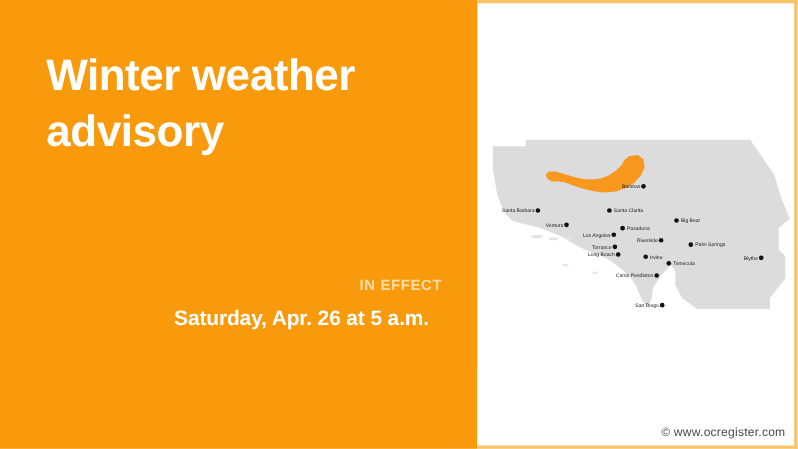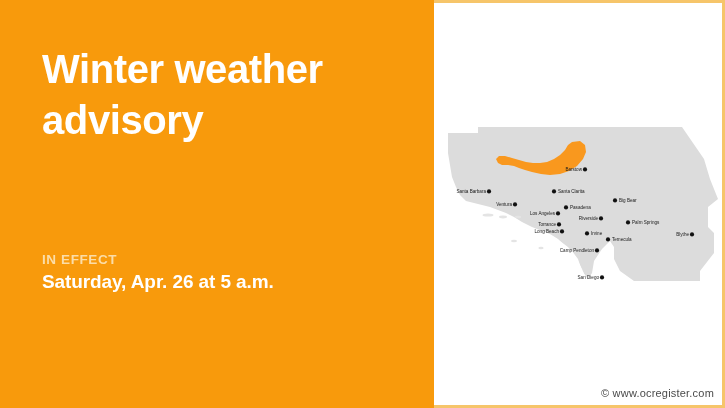--- a/index.html
+++ b/index.html
@@ -43,41 +43,42 @@
     line-height: 1.28;
     font-weight: 700;
     color: #FFFFFF;
     letter-spacing: -0.4px;
   }
 
   .meta-block {
     position: absolute;
     left: 42px;
     width: 360px;
+    text-align: right;
   }
   .meta-in-effect { top: 252px; }
   .meta-expires   { top: 318px; }
 
   .meta-label {
     display: block;
     font-family: "Liberation Sans", sans-serif;
     font-size: 13.5px;
     font-weight: 700;
     letter-spacing: 0.6px;
     color: #FBDDA8;
     margin: 0 0 4px 0;
   }
   .meta-value {
     display: block;
     font-family: "Liberation Sans", sans-serif;
     font-size: 19px;
     font-weight: 700;
     color: #FFFFFF;
     letter-spacing: -0.1px;
-    margin: 0;
+    margin: 12px;
   }
 
   
   .right-panel {
     position: relative;
     width: 291px;
     height: 408px;
     flex: 0 0 291px;
     background: #FFFFFF;
     box-sizing: border-box;

